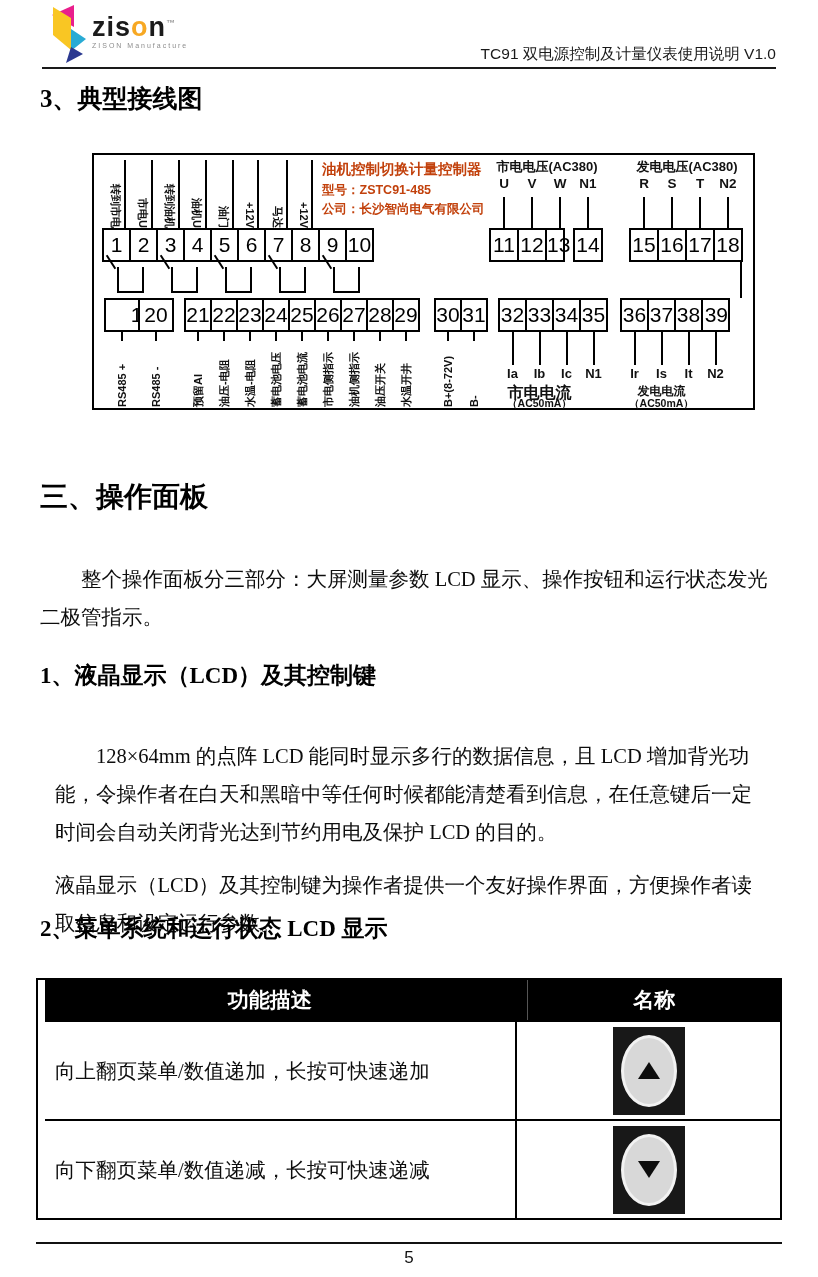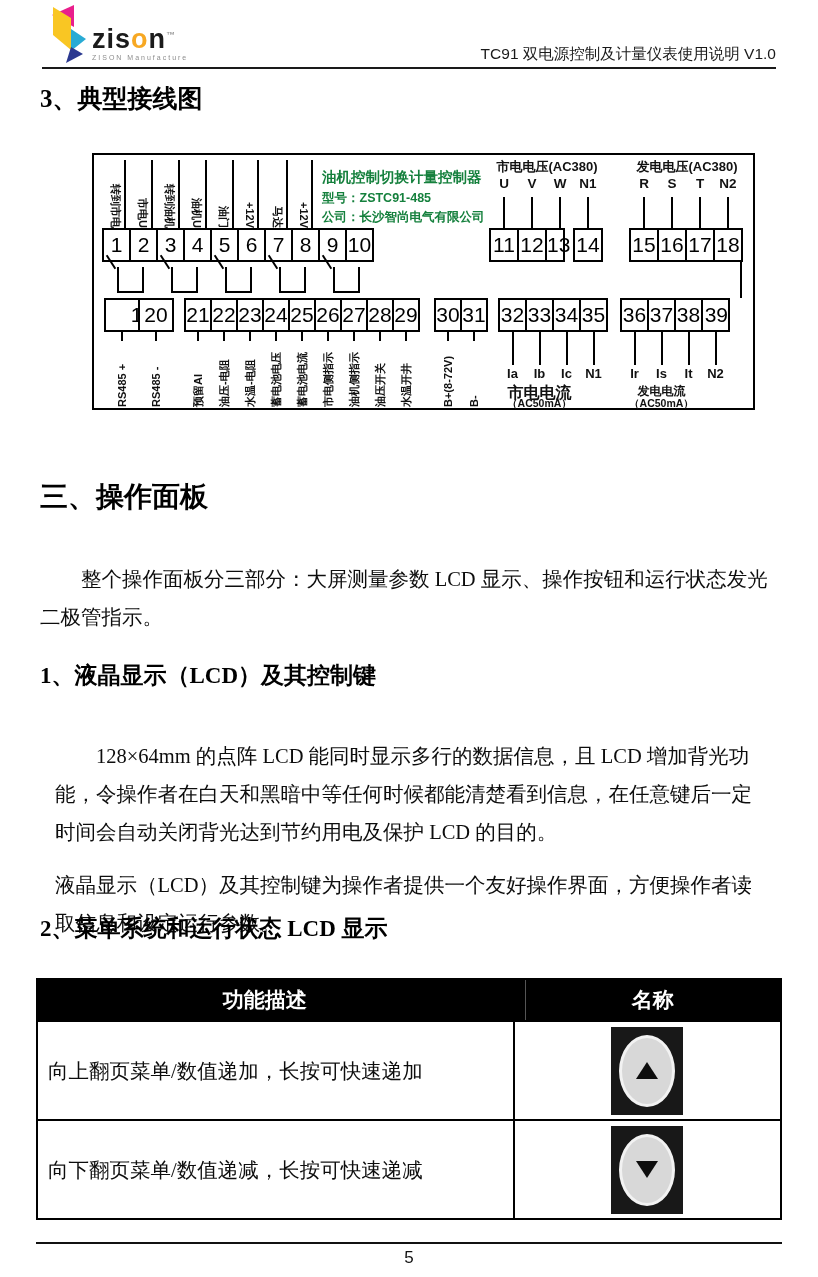--- a/index.html
+++ b/index.html
@@ -3,21 +3,21 @@
 <meta charset="utf-8">
 <style>
   html,body{margin:0;padding:0;background:#fff;}
   .page{position:relative;width:818px;height:1277px;background:#fff;overflow:hidden;
         font-family:"Liberation Serif","DejaVu Serif",serif;color:#111;}
 
   
   .logo{position:absolute;left:40px;top:2px;display:flex;align-items:flex-start;gap:6px;}
   .logo-txt{padding-top:8px;}
   .brand{font-family:"Liberation Sans","DejaVu Sans",sans-serif;font-weight:bold;
-         font-size:27px;line-height:26px;letter-spacing:1px;color:#1b1b1b;margin-top:12px;}
+         font-size:27px;line-height:26px;letter-spacing:1px;color:#1b1b1b;}
   .brand .o{color:#F7A823;}
   .brand sup{font-size:9px;color:#9a9a9a;}
   .logo-sub{font-family:"Liberation Sans","DejaVu Sans",sans-serif;font-size:7px;
             letter-spacing:2px;color:#8d8d8d;margin-top:2px;}
   .doc-title{position:absolute;right:42px;top:44px;font-family:"Liberation Sans","DejaVu Sans",sans-serif;
              font-size:15.5px;font-weight:500;color:#1a1a1a;}
   .header-rule{position:absolute;left:42px;top:67px;width:734px;height:0;border-top:2px solid #1a1a1a;}
 
   
   .h-serif{position:absolute;left:40px;font-weight:bold;color:#000;}
@@ -42,26 +42,26 @@
                font-size:11px;font-weight:bold;white-space:nowrap;}
   .vlabel-up{writing-mode:vertical-rl;text-orientation:sideways;transform:rotate(180deg);
              font-size:11px;font-weight:bold;white-space:nowrap;}
   .wire-v{width:2px;background:#000;}
   .usw{position:absolute;height:26px;box-sizing:border-box;border:2px solid #000;border-top:none;}
   .blade{position:absolute;width:2px;height:16px;background:#000;transform:rotate(-33deg);}
   .vg-title{position:absolute;top:3px;width:140px;text-align:center;font-size:13px;font-weight:bold;}
   .vg-letter{position:absolute;top:21px;width:30px;height:18px;text-align:center;font-size:13.5px;font-weight:bold;}
   .b-letter{position:absolute;width:30px;height:18px;text-align:center;font-size:13px;font-weight:bold;}
   .grp-label{position:absolute;text-align:center;font-weight:bold;}
-  .info{position:absolute;left:228px;top:12px;width:220px;line-height:1.5;color:#15803d;}
+  .info{position:absolute;left:228px;top:4px;width:220px;line-height:1.5;color:#c2410c;}
   .info .l1{font-size:14.5px;font-weight:bold;}
   .info .l2{font-size:12.5px;font-weight:bold;}
 
   
-  #ftable{position:absolute;left:36px;top:978px;width:746px;border:2px solid #000;box-sizing:border-box;}
+  #ftable{position:absolute;left:36px;top:978px;width:746px;border:2px solid #000;box-sizing:border-box;padding-left:7px;}
   .thead{display:flex;background:#000;color:#fff;height:40px;}
   .th{display:flex;align-items:center;justify-content:center;font-size:21px;font-weight:bold;}
   .th1{width:64%;}
   .th2{width:36%;border-left:1px solid #555;box-sizing:border-box;margin-left:33px;}
   .trow{display:flex;border-top:2px solid #000;height:97px;}
   .td-desc{width:64%;display:flex;align-items:center;padding-left:10px;box-sizing:border-box;
            font-size:20.5px;color:#0d0d0d;}
   .td-img{width:36%;border-left:2px solid #000;box-sizing:border-box;
           display:flex;align-items:center;justify-content:center;}
   .key{width:72px;height:88px;background:#181818;display:flex;align-items:center;justify-content:center;}

